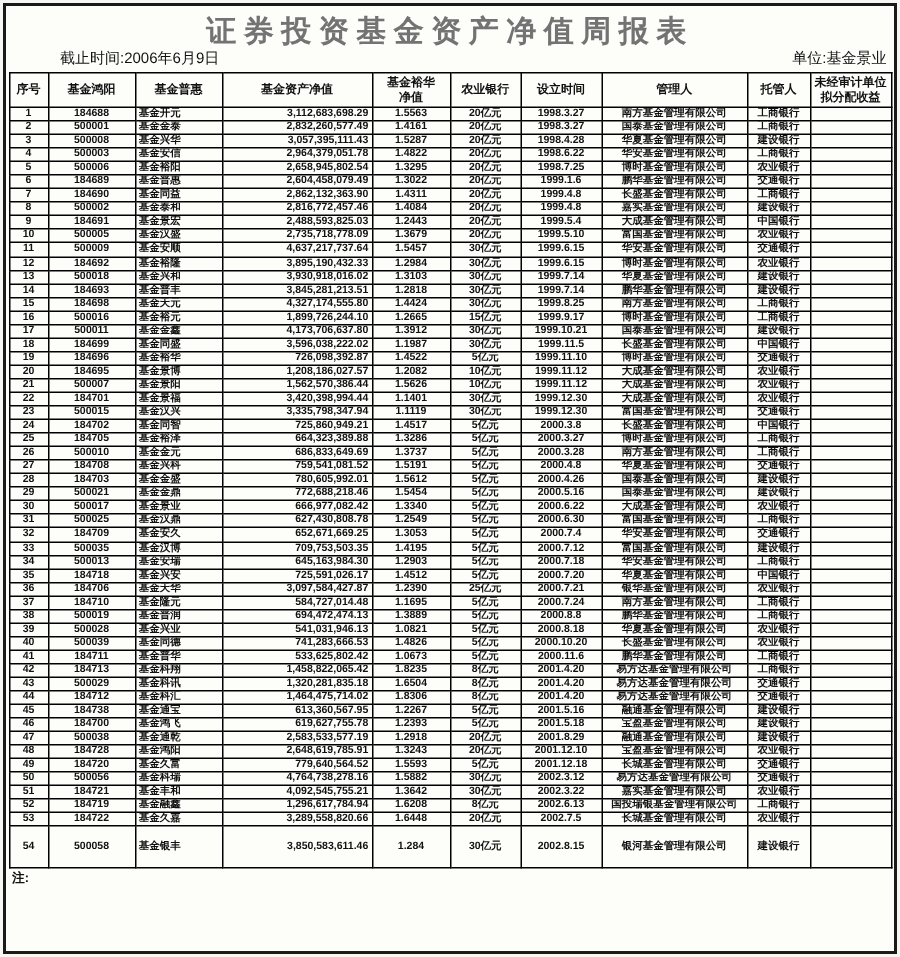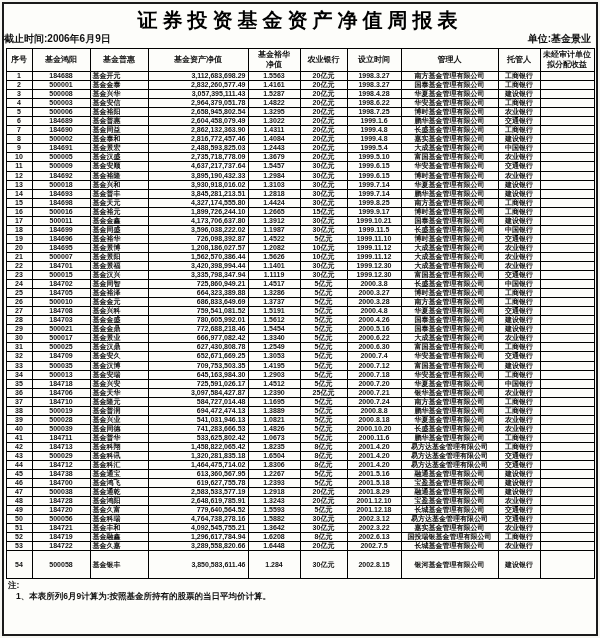--- a/index.html
+++ b/index.html
@@ -8,25 +8,25 @@
     font-family:"Liberation Sans","DejaVu Sans",sans-serif;
     color:#111;position:relative;
   }
   .page{
     position:absolute;left:2px;top:2px;right:2px;bottom:2px;
     border:2px solid #1a1a1a;background:#fdfdfa;box-sizing:border-box;
     overflow:hidden;
   }
   .title{
     text-align:center;font-size:20px;font-weight:bold;letter-spacing:5px;
-    margin-top:3px;color:#000000;
+    margin-top:3px;color:#737373;
   }
   .meta{
     display:flex;justify-content:space-between;align-items:flex-end;
-    padding:0 5px 1px 0;font-size:10px;font-weight:bold;margin-top:-2px;
+    padding:0 5px 1px 0;font-size:10px;font-weight:normal;margin-top:-2px;margin-left:36px;
   }
   table.report{
     width:588px;margin:1px auto 0 auto;border-collapse:collapse;
     table-layout:fixed;
   }
   .report th,.report td{
     border:1px solid #000;font-weight:bold;overflow:hidden;
   }
   .report th{
     font-size:8px;line-height:1.25;padding:1px 0;white-space:pre-line;
@@ -732,16 +732,15 @@
           <td class="a-c">2002.8.15</td>
           <td class="a-c">银河基金管理有限公司</td>
           <td class="a-c">建设银行</td>
           <td class="a-c"></td>
         </tr>
       </tbody>
   </table>
 
   <div class="notes">
     <div class="note-label">注:</div>
-    <div class="note-line">1、本表所列6月9计算为:按照基金所持有的股票的当日平均价计算。</div>
   </div>
 
 </div>
 
 </body></html>

